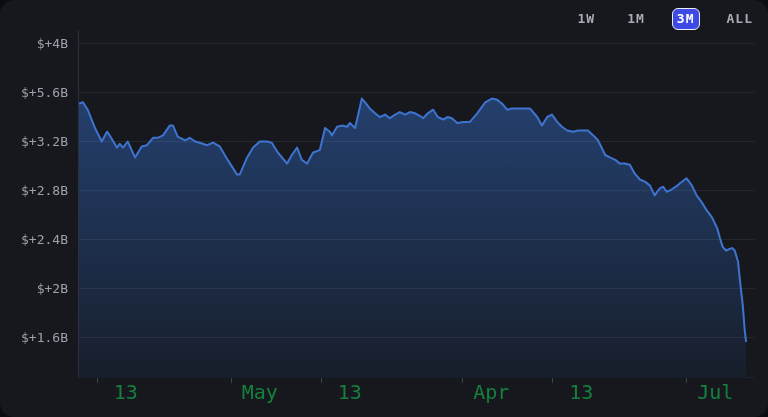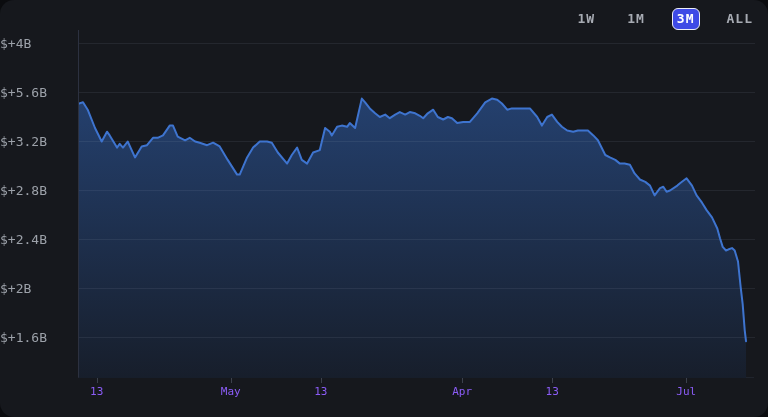--- a/index.html
+++ b/index.html
@@ -7,30 +7,30 @@
   body { width:768px; height:417px; font-family:"DejaVu Sans Mono","Liberation Mono",monospace; }
   .card { position:relative; width:768px; height:417px; background:#16181d; border-radius:14px; overflow:hidden; }
 
   
   .tf-row { position:absolute; top:8px; right:10px; display:flex; align-items:center; gap:22px; }
   .tf-btn { background:transparent; border:1.5px solid transparent; color:#a7abb3; font-family:inherit;
             font-size:13px; font-weight:bold; letter-spacing:1px; padding:2px 4px; border-radius:6px; cursor:pointer; line-height:16px; }
   .tf-btn.active { background:#3e4ae6; border-color:#eceef6; color:#ffffff; }
 
   
-  .ylabel { position:absolute; width:68px; text-align:left; color:#9ca1a9; font-size:13px; height:18px; line-height:18px; }
+  .ylabel { position:absolute; width:68px; text-align:right; color:#9ca1a9; font-size:13px; height:18px; line-height:18px; }
 
   
   .plot { position:absolute; left:78px; top:30px; width:676px; height:348px;
           border-left:1px solid #2c3140; border-bottom:1px solid #20242d; }
   .plot svg { position:absolute; left:0; top:0; display:block; }
 
   
   .xtick-mark { position:absolute; top:378px; width:1px; height:5px; background:#3c414c; }
-  .xlabel { position:absolute; top:383px; transform:translateX(-50%); color:#8b5cf6; font-size:11px; line-height:18px; white-space:nowrap; }
+  .xlabel { position:absolute; top:383px; transform:translateX(-50%); color:#15803d; font-size:20px; line-height:18px; white-space:nowrap;margin-left:29px; }
 </style>
 </head>
 <body>
 
 <div class="card">
 
   <div class="tf-row">
     <button class="tf-btn">1W</button>
     <button class="tf-btn">1M</button>
     <button class="tf-btn active">3M</button>

